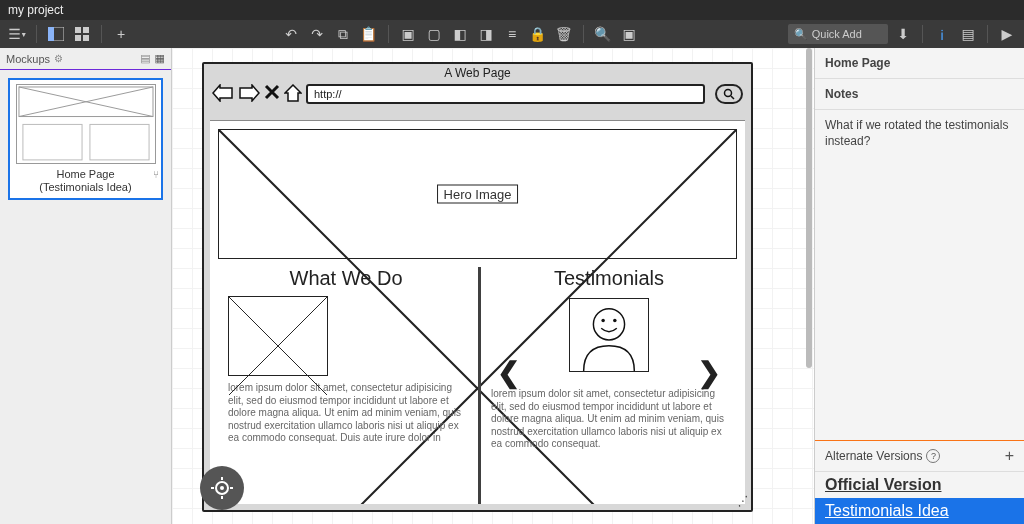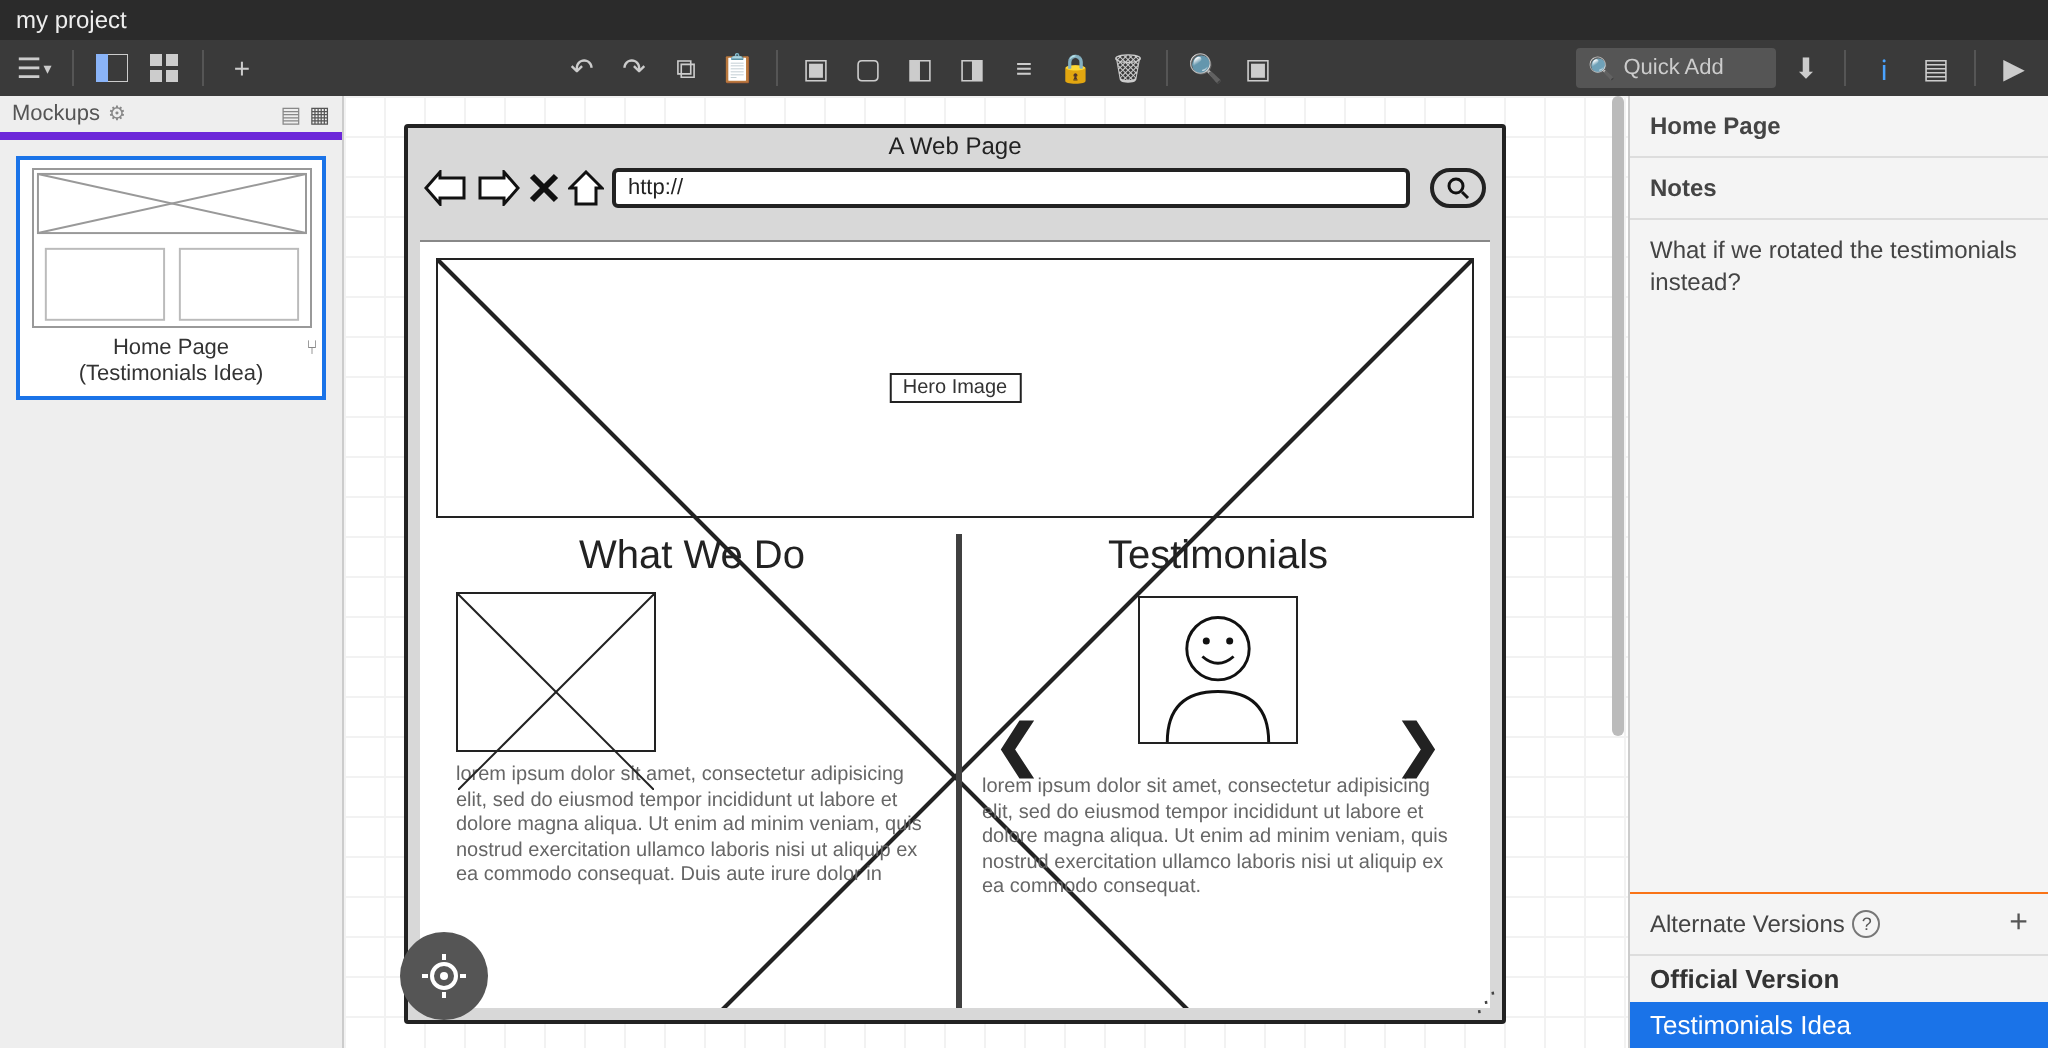--- a/index.html
+++ b/index.html
@@ -5,51 +5,51 @@
   * { box-sizing: border-box; margin: 0; padding: 0; }
   html, body { width: 1024px; height: 524px; overflow: hidden; font-family: Arial, Helvetica, sans-serif; font-size: 12px; color: #333; }
   .titlebar { background:#2b2b2b; color:#eee; height:20px; line-height:20px; padding:0 8px; font-size:12px; }
   .toolbar { background:#3a3a3a; height:28px; display:flex; align-items:center; padding:0 6px; gap:4px; }
   .tool-btn { width:22px; height:22px; display:flex; align-items:center; justify-content:center; color:#ccc; border-radius:2px; cursor:pointer; font-size:14px; }
   .tool-sep { width:1px; height:18px; background:#555; margin:0 4px; }
   .tool-spacer { flex:1; }
   .quickadd { background:#555; color:#ccc; height:20px; border-radius:2px; display:flex; align-items:center; padding:0 6px; gap:4px; width:100px; font-size:11px; }
   .main { display:flex; height:calc(524px - 48px); }
   .left { width:172px; background:#eee; border-right:1px solid #ccc; display:flex; flex-direction:column; }
-  .left-header { display:flex; align-items:center; height:22px; padding:0 6px; font-size:11px; color:#555; border-bottom:4px solid #6d28d9; gap:4px; }
+  .left-header { display:flex; align-items:center; height:22px; padding:0 6px; font-size:11px; color:#555; border-bottom:1px solid #6d28d9; gap:4px; }
   .left-header .sp { flex:1; }
   .thumb-card { margin:8px; border:2px solid #1a73e8; padding:4px; background:#fff; text-align:center; }
   .thumb-img { width:140px; height:80px; margin:0 auto 4px; position:relative; border:1px solid #999; }
   .thumb-img svg { position:absolute; inset:0; }
   .thumb-label { font-size:11px; line-height:1.2; color:#333; }
   .canvas { flex:1; background:#fff; background-image: linear-gradient(#f2f2f2 1px, transparent 1px), linear-gradient(90deg, #f2f2f2 1px, transparent 1px); background-size:20px 20px; position:relative; overflow:hidden; }
   .canvas::after { content:""; position:absolute; right:2px; top:0; width:6px; height:320px; background:#bbb; border-radius:3px; }
   .right { width:210px; background:#f4f4f4; border-left:1px solid #ccc; display:flex; flex-direction:column; font-size:12px; }
   .right .section { padding:8px 10px; border-bottom:1px solid #ddd; font-weight:bold; color:#444; }
   .right .plain { padding:8px 10px; font-weight:normal; color:#444; font-size:12px; line-height:1.3; }
   .right .spacer { flex:1; }
   .alt-header { padding:6px 10px; border-top:1px solid #f97316; border-bottom:1px solid #ddd; display:flex; align-items:center; font-size:12px; color:#444; }
   .alt-header .sp { flex:1; }
-  .alt-item { padding:4px 10px; font-size:13px; color:#333; cursor:pointer; }
+  .alt-item { padding:4px 10px; font-size:16px; color:#333; cursor:pointer;text-decoration:underline; }
   .alt-item.sel { background:#1a73e8; color:#fff; }
   .circ { border:1px solid #777; border-radius:50%; width:14px; height:14px; font-size:9px; display:inline-flex; align-items:center; justify-content:center; color:#555; margin-left:4px; }
   .plus { font-size:16px; color:#555; }
 
   
   .browser { position:absolute; left:30px; top:14px; width:551px; height:450px; background:#d8d8d8; border:2px solid #222; border-radius:2px; font-family: "Comic Sans MS", cursive, sans-serif; }
   .browser-title { text-align:center; font-size:12px; padding:2px 0; color:#222; }
-  .browser-controls { display:flex; align-items:center; gap:4px; padding:2px 8px 6px; }
+  .browser-controls { display:flex; align-items:flex-start; gap:4px; padding:2px 8px 6px; }
   .bc-btn { display:flex; align-items:center; justify-content:center; }
   .bc-btn svg { stroke:#111; fill:#fff; }
   .urlbar { flex:1; height:20px; background:#fff; border:2px solid #222; border-radius:3px; display:flex; align-items:center; padding:0 6px; font-size:11px; color:#222; font-family:Arial; }
   .loupe { width:28px; height:20px; border:2px solid #222; border-radius:10px; margin-left:6px; display:flex; align-items:center; justify-content:center; }
   .page { background:#fff; border-top:1px solid #888; position:absolute; left:6px; right:6px; top:56px; bottom:6px; padding:8px; overflow:hidden; }
   .hero { position:relative; height:130px; border:1px solid #222; margin-bottom:8px; }
   .hero svg { position:absolute; inset:0; }
-  .hero-label { position:absolute; left:50%; top:50%; transform:translate(-50%,-50%); background:#fff; border:1px solid #222; padding:1px 6px; font-size:10px; font-family:Arial; }
+  .hero-label { position:absolute; left:50%; top:50%; transform:translate(-50%,-50%); background:#fff; border:1px solid #222; padding:1px 6px; font-size:13px; font-family:Arial; }
   .cols { display:flex; gap:4px; height:240px; }
   .col { flex:1; padding:0 10px; position:relative; }
   .col + .col { border-left:3px solid #404040; }
   .h { font-size:20px; text-align:center; margin-bottom:6px; color:#222; }
   .bullets { font-size:15px; line-height:1.5; color:#111; padding-left:6px; }
   .bullets .dot::before { content:"· "; font-weight:bold; }
   .imgbox { position:absolute; border:1px solid #222; }
   .imgbox svg { position:absolute; inset:0; }
   .lorem { font-size:10px; color:#666; line-height:1.25; font-family:Arial; margin-top:6px; }
   .arrow { position:absolute; top:60px; font-size:28px; color:#222; cursor:pointer; font-family:Arial; font-weight:bold; }

